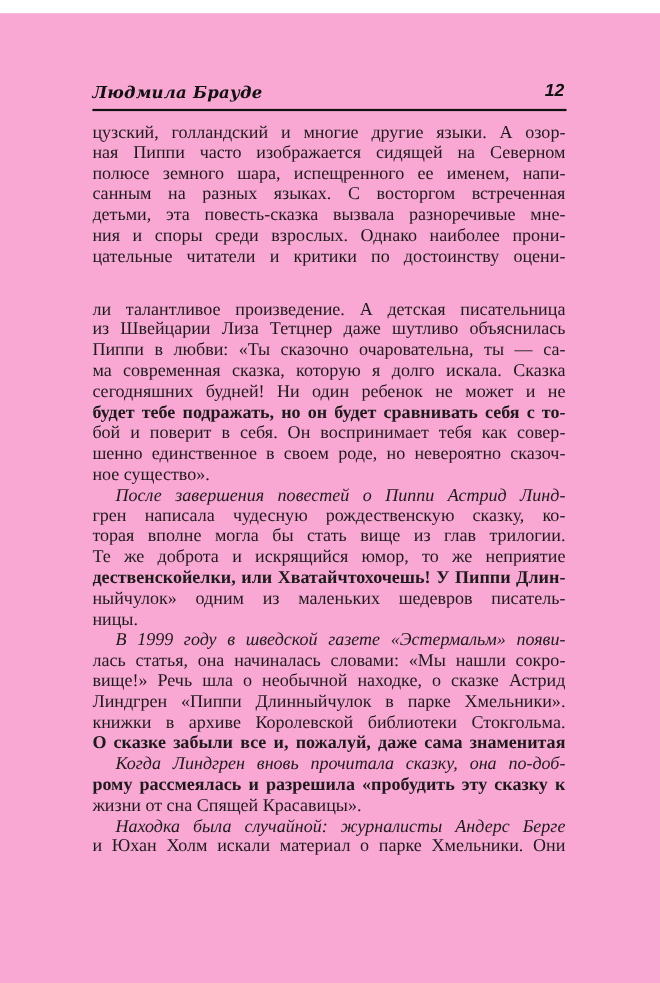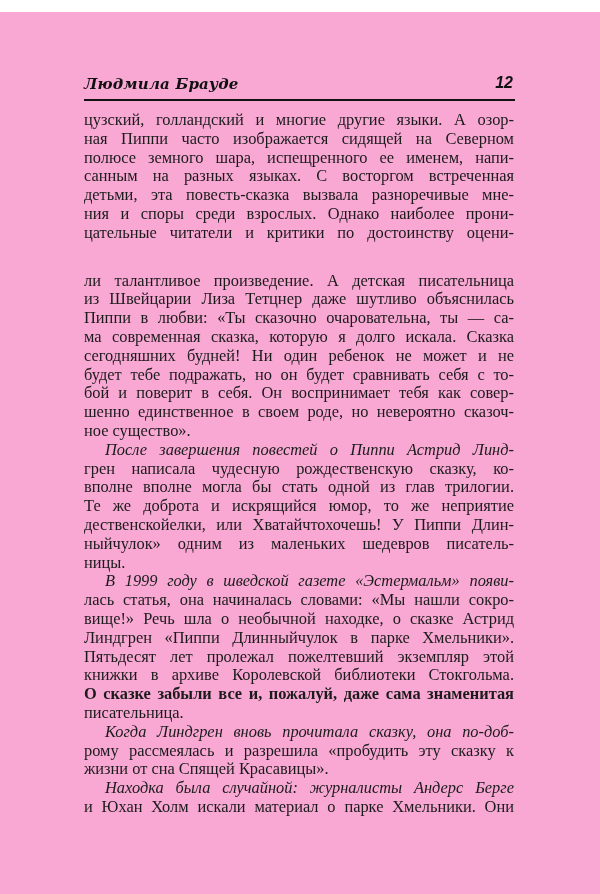--- a/index.html
+++ b/index.html
@@ -99,38 +99,36 @@
       <span class="line" style="white-space: nowrap; word-spacing: 0px;">полюсе земного шара, испещренного ее именем, напи-</span>
       <span class="line" style="white-space: nowrap; word-spacing: 0px;">санным на разных языках. С восторгом встреченная</span>
       <span class="line" style="white-space: nowrap; word-spacing: 0px;">детьми, эта повесть-сказка вызвала разноречивые мне-</span>
       <span class="line" style="white-space: nowrap; word-spacing: 0px;">ния и споры среди взрослых. Однако наиболее прони-</span>
       <span class="line" style="white-space: nowrap; word-spacing: 0px;">цательные читатели и критики по достоинству оцени-</span>
       <span class="line" style="white-space: nowrap; word-spacing: 0px; margin-top: 29px;">ли талантливое произведение. А детская писательница</span>
       <span class="line" style="white-space: nowrap; word-spacing: 0px;">из Швейцарии Лиза Тетцнер даже шутливо объяснилась</span>
       <span class="line" style="white-space: nowrap; word-spacing: 0px; font-family: Liberation Serif, serif;">Пиппи в любви: «Ты сказочно очаровательна, ты — са-</span>
       <span class="line" style="white-space: nowrap; word-spacing: 0px;">ма современная сказка, которую я долго искала. Сказка</span>
       <span class="line" style="white-space: nowrap; word-spacing: 0px;">сегодняшних будней! Ни один ребенок не может и не</span>
-      <span class="line" style="white-space: nowrap; word-spacing: 0px;">будет тебе подражать, но он будет сравнивать себя с то-</span>
+      <span class="line" style="white-space: nowrap; word-spacing: 0px; font-weight: bold;">будет тебе подражать, но он будет сравнивать себя с то-</span>
       <span class="line" style="white-space: nowrap; word-spacing: 0px;">бой и поверит в себя. Он воспринимает тебя как совер-</span>
       <span class="line" style="white-space: nowrap; word-spacing: 0px;">шенно единственное в своем роде, но невероятно сказоч-</span>
       <span class="line last">ное существо».</span>
       <span class="line indent" style="white-space: nowrap; word-spacing: 0px;">После завершения повестей о Пиппи Астрид Линд-</span>
       <span class="line" style="white-space: nowrap; word-spacing: 0px;">грен написала чудесную рождественскую сказку, ко-</span>
-      <span class="line" style="white-space: nowrap; word-spacing: 0px;">вполне вполне могла бы стать одной из глав трилогии.</span>
+      <span class="line" style="white-space: nowrap; word-spacing: 0px;">торая вполне могла бы стать вище из глав трилогии.</span>
       <span class="line" style="white-space: nowrap; word-spacing: 0px;">Те же доброта и искрящийся юмор, то же неприятие</span>
-      <span class="line" style="white-space: nowrap; word-spacing: 0px;">дественскойелки, или Хватайчтохочешь! У Пиппи Длин-</span>
+      <span class="line" style="white-space: nowrap; word-spacing: 0px; font-weight: bold;">дественскойелки, или Хватайчтохочешь! У Пиппи Длин-</span>
       <span class="line" style="white-space: nowrap; word-spacing: 0px;">ныйчулок» одним из маленьких шедевров писатель-</span>
       <span class="line last">ницы.</span>
       <span class="line indent" style="white-space: nowrap; word-spacing: 0px;">В 1999 году в шведской газете «Эстермальм» появи-</span>
       <span class="line" style="white-space: nowrap; word-spacing: 0px;">лась статья, она начиналась словами: «Мы нашли сокро-</span>
       <span class="line" style="white-space: nowrap; word-spacing: 0px;">вище!» Речь шла о необычной находке, о сказке Астрид</span>
       <span class="line" style="white-space: nowrap; word-spacing: 0px;">Линдгрен «Пиппи Длинныйчулок в парке Хмельники».</span>
-      <span class="line" style="white-space: nowrap; word-spacing: 0px;">Пятьдесят лет пролежал пожелтевший экземпляр этой</span>
       <span class="line" style="white-space: nowrap; word-spacing: 0px;">книжки в архиве Королевской библиотеки Стокгольма.</span>
       <span class="line" style="white-space: nowrap; word-spacing: 0px; font-weight: bold;">О сказке забыли все и, пожалуй, даже сама знаменитая</span>
-      <span class="line last">писательница.</span>
       <span class="line indent" style="white-space: nowrap; word-spacing: 0px;">Когда Линдгрен вновь прочитала сказку, она по-доб-</span>
-      <span class="line" style="white-space: nowrap; word-spacing: 0px;">рому рассмеялась и разрешила «пробудить эту сказку к</span>
+      <span class="line" style="white-space: nowrap; word-spacing: 0px; font-weight: bold;">рому рассмеялась и разрешила «пробудить эту сказку к</span>
       <span class="line last">жизни от сна Спящей Красавицы».</span>
       <span class="line indent" style="white-space: nowrap; word-spacing: 0px;">Находка была случайной: журналисты Андерс Берге</span>
       <span class="line" style="white-space: nowrap; word-spacing: 0px;">и Юхан Холм искали материал о парке Хмельники. Они</span>
     </div>
 </div>
 
 </body></html>

